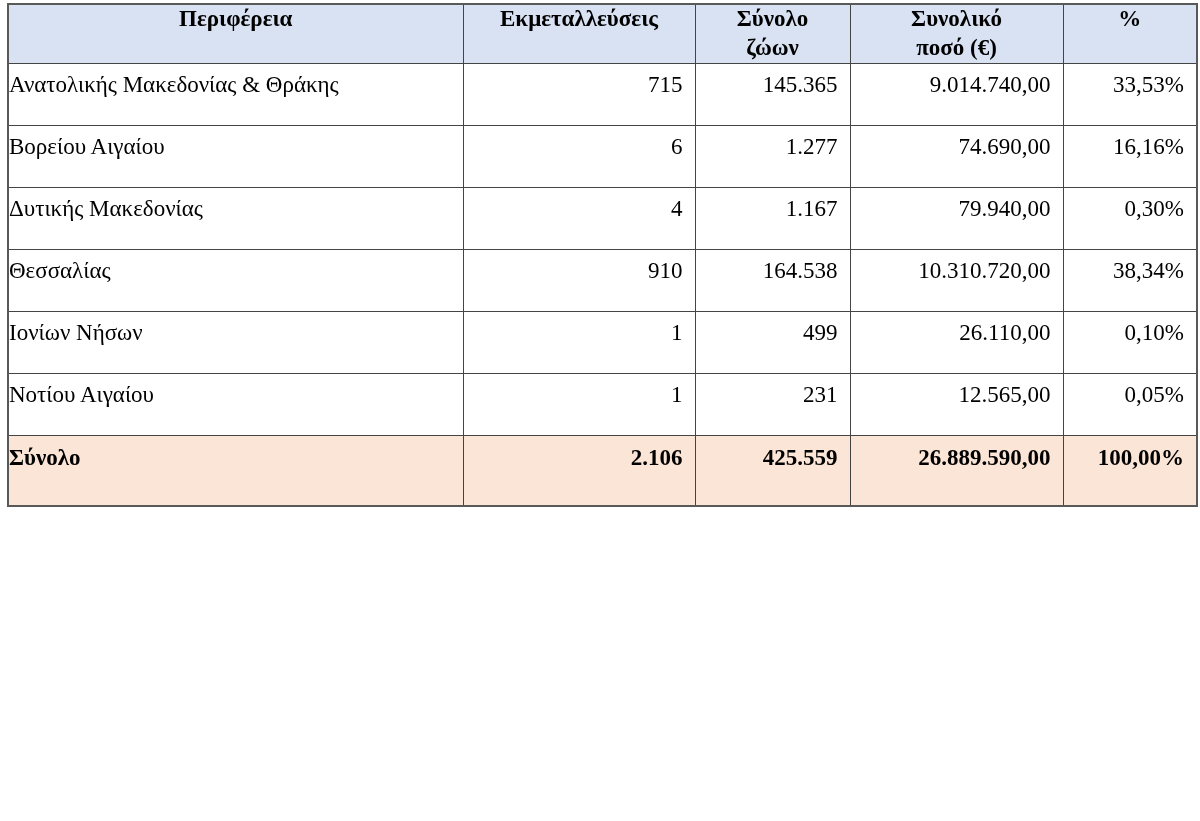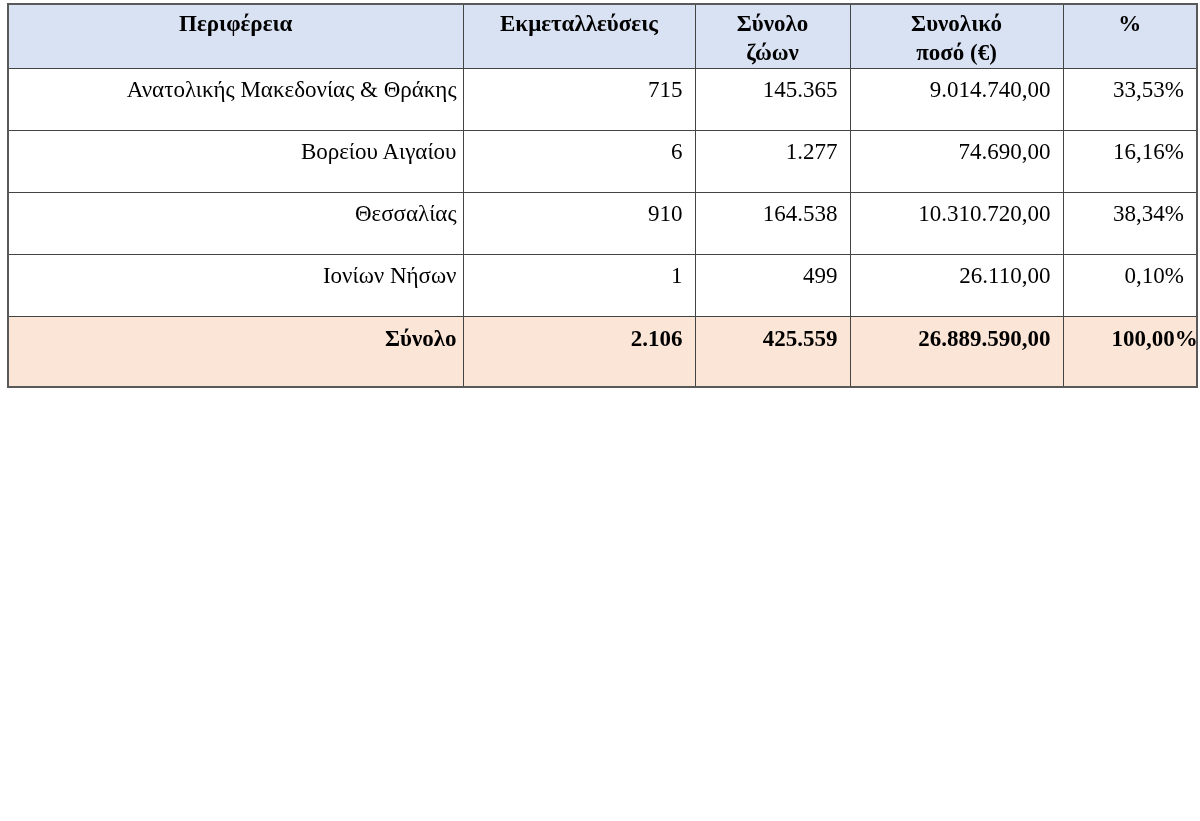--- a/index.html
+++ b/index.html
@@ -33,26 +33,25 @@
     font-size:23px;
     line-height:1.25;
     overflow:hidden;
   }
 
   thead th{
     background:var(--header-bg);
     font-weight:bold;
     text-align:center;
     height:59px;
-    padding-top:5px;
   }
   thead th .hline{display:block;}
 
-  tbody td{height:62px;padding-top:7px;padding-left:48px;}
-  td.cell-region{text-align:right;padding-right:6px;}
+  tbody td{height:62px;padding-top:7px;}
+  td.cell-region{text-align:left;padding-right:6px;}
   td.cell-num{text-align:right;padding-right:12px;}
 
   tr.total-row td{
     background:var(--total-bg);
     font-weight:bold;
     height:71px;
     padding-top:8px;
   }
 </style>
 </head>
@@ -94,39 +93,53 @@
 
   <tr>
     <td class="cell-region">Βορείου Αιγαίου</td>
     <td class="cell-num">6</td>
     <td class="cell-num">1.277</td>
     <td class="cell-num">74.690,00</td>
     <td class="cell-num">16,16%</td>
   </tr>
 
 
+  <tr>
+    <td class="cell-region">Δυτικής Μακεδονίας</td>
+    <td class="cell-num">4</td>
+    <td class="cell-num">1.167</td>
+    <td class="cell-num">79.940,00</td>
+    <td class="cell-num">0,30%</td>
+  </tr>
 
   <tr>
     <td class="cell-region">Θεσσαλίας</td>
     <td class="cell-num">910</td>
     <td class="cell-num">164.538</td>
     <td class="cell-num">10.310.720,00</td>
     <td class="cell-num">38,34%</td>
   </tr>
 
   <tr>
     <td class="cell-region">Ιονίων Νήσων</td>
     <td class="cell-num">1</td>
     <td class="cell-num">499</td>
     <td class="cell-num">26.110,00</td>
     <td class="cell-num">0,10%</td>
   </tr>
 
 
 
+  <tr>
+    <td class="cell-region">Νοτίου Αιγαίου</td>
+    <td class="cell-num">1</td>
+    <td class="cell-num">231</td>
+    <td class="cell-num">12.565,00</td>
+    <td class="cell-num">0,05%</td>
+  </tr>
 
 
 <tr class="total-row">
         <td class="cell-region">Σύνολο</td>
         <td class="cell-num">2.106</td>
         <td class="cell-num">425.559</td>
         <td class="cell-num">26.889.590,00</td>
         <td class="cell-num">100,00%</td>
       </tr>
     </tbody>

